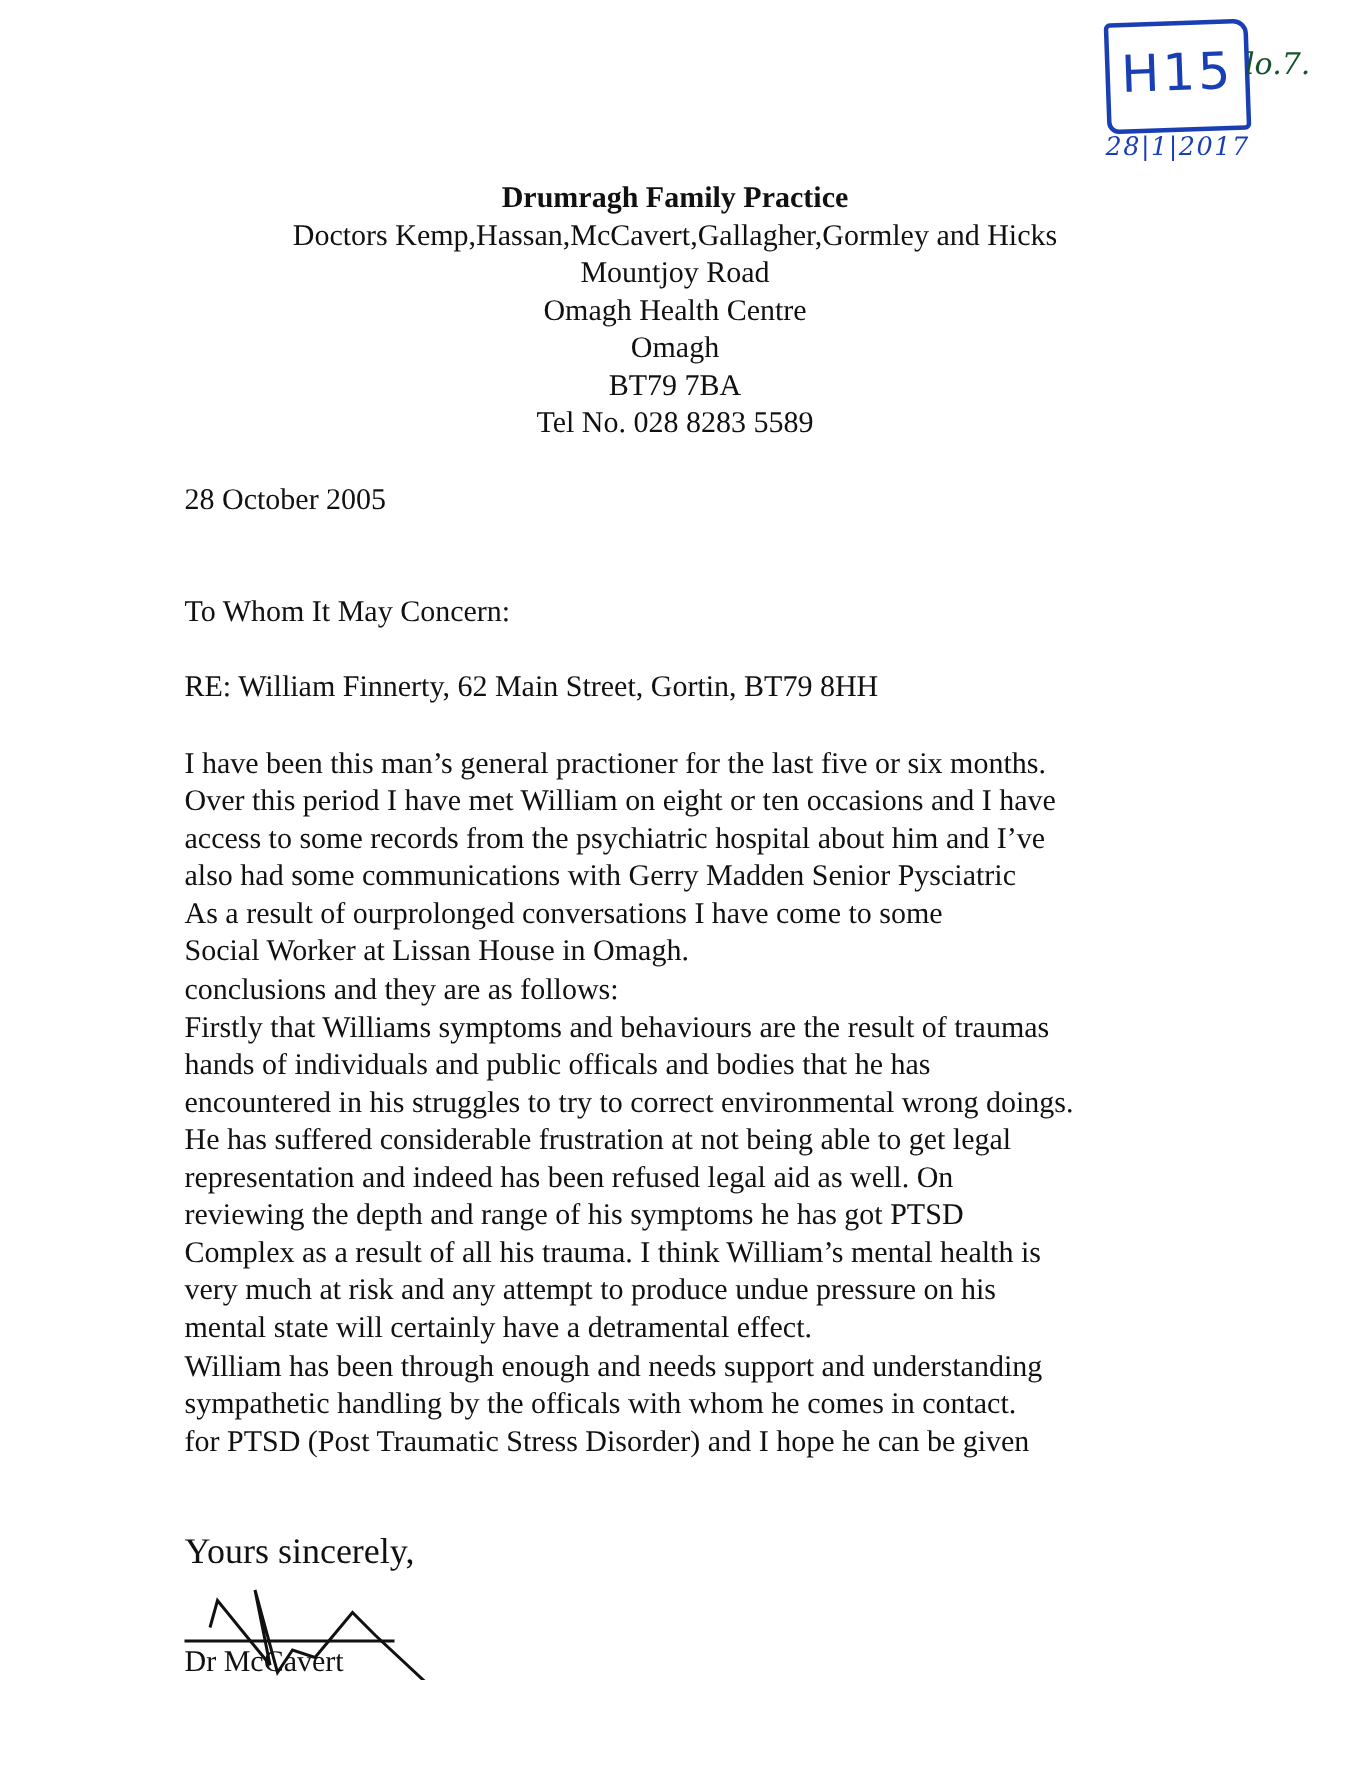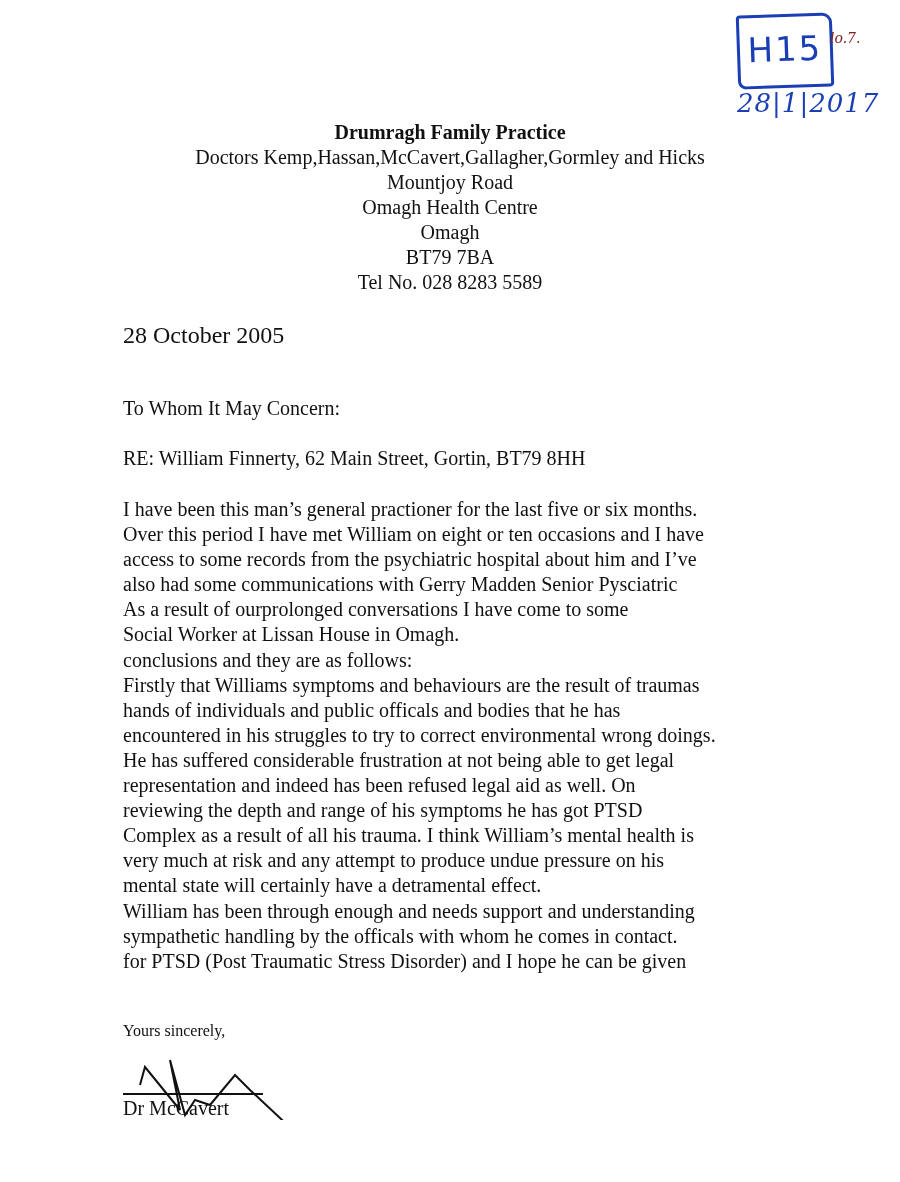--- a/index.html
+++ b/index.html
@@ -13,40 +13,40 @@
     border: 3px solid #1a3fb5; border-radius: 4px 10px 4px 8px;
     transform: rotate(-2deg);
   }
   .stamp-code {
     position: absolute; left: 0; right: 0; top: 12px; text-align: center;
     font-family: "DejaVu Sans", sans-serif; font-size: 34px; color: #1a3fb5;
     letter-spacing: 2px;
   }
   .stamp-note {
     position: absolute; left: 830px; top: 30px; font-family: "DejaVu Serif", serif;
-    font-style: italic; font-size: 14px; color: #7f1d1d;
+    font-style: italic; font-size: 20px; color: #14532d;
   }
   .stamp-date {
     position: absolute; left: 737px; top: 88px; font-family: "DejaVu Serif", serif;
-    font-style: italic; font-size: 26px; color: #1a3fb5; letter-spacing: 1px;
+    font-style: italic; font-size: 17px; color: #1a3fb5; letter-spacing: 1px;
   }
   .letterhead {
     position: absolute; left: 0; right: 0; top: 120px; text-align: center;
     font-size: 20px; line-height: 25px;
   }
   .letterhead .practice { font-weight: bold; }
-  .date { position: absolute; left: 123px; top: 322px; font-size: 24px; }
+  .date { position: absolute; left: 123px; top: 322px; font-size: 20px; }
   .salutation { position: absolute; left: 123px; top: 397px; font-size: 20px; }
   .re { position: absolute; left: 123px; top: 447px; font-size: 20px; }
   .body {
     position: absolute; left: 123px; top: 497px; width: 660px;
     font-size: 20px; line-height: 25.1px;
   }
   .body div { white-space: nowrap; }
-  .closing { position: absolute; left: 123px; top: 1022px; font-size: 16px; }
+  .closing { position: absolute; left: 123px; top: 1022px; font-size: 24px; }
   .sig-line {
     position: absolute; left: 123px; top: 1093px; width: 140px; height: 2px; background: #111;
   }
   .signature { position: absolute; left: 110px; top: 1040px; }
   .signatory { position: absolute; left: 123px; top: 1097px; font-size: 20px; }
 </style>
 </head>
 <body>
 
 <div>

